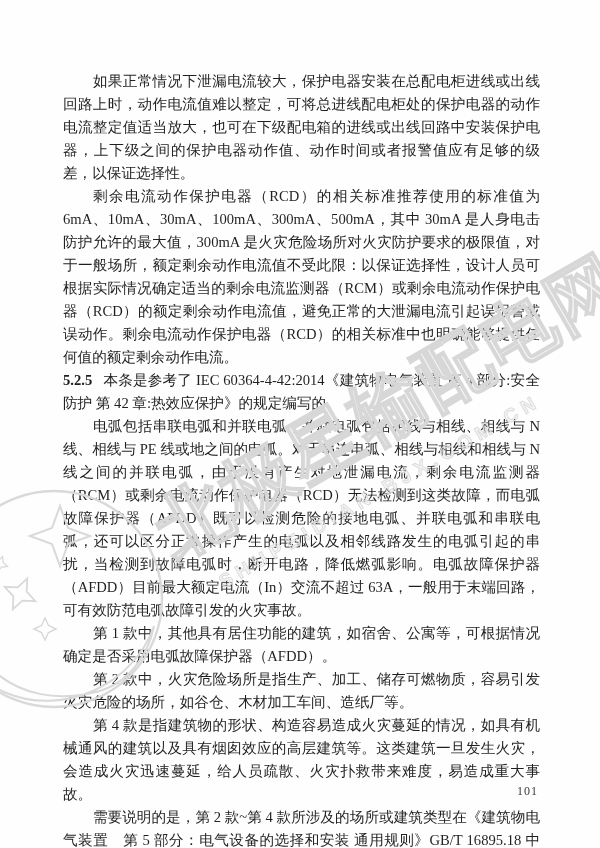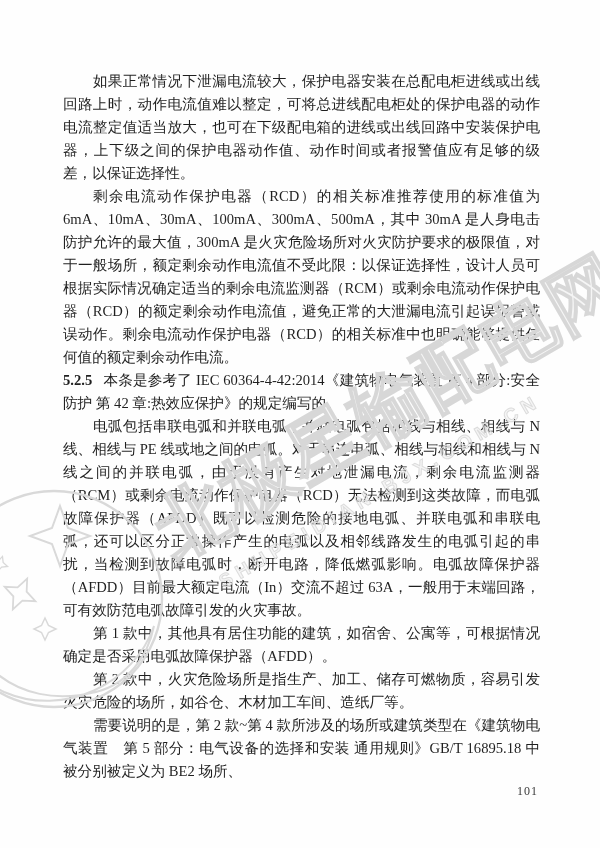--- a/index.html
+++ b/index.html
@@ -65,18 +65,19 @@
     </div>
   </div>
 
   <main class="content">
     <p class="em">如果正常情况下泄漏电流较大，保护电器安装在总配电柜进线或出线回路上时，动作电流值难以整定，可将总进线配电柜处的保护电器的动作电流整定值适当放大，也可在下级配电箱的进线或出线回路中安装保护电器，上下级之间的保护电器动作值、动作时间或者报警值应有足够的级差，以保证选择性。</p>
     <p class="em">剩余电流动作保护电器（RCD）的相关标准推荐使用的标准值为 6mA、10mA、30mA、100mA、300mA、500mA，其中 30mA 是人身电击防护允许的最大值，300mA 是火灾危险场所对火灾防护要求的极限值，对于一般场所，额定剩余动作电流值不受此限：以保证选择性，设计人员可根据实际情况确定适当的剩余电流监测器（RCM）或剩余电流动作保护电器（RCD）的额定剩余动作电流值，避免正常的大泄漏电流引起误报警或误动作。剩余电流动作保护电器（RCD）的相关标准中也明确能够提供任何值的额定剩余动作电流。</p>
     <p class="flush"><span class="sec-num">5.2.5</span><span>本条是参考了 IEC 60364-4-42:2014《建筑物电气装置 第 4 部分:安全防护 第 42 章:热效应保护》的规定编写的。</span></p>
     <p class="em">电弧包括串联电弧和并联电弧，并联电弧包括相线与相线、相线与 N 线、相线与 PE 线或地之间的电弧。对于串连电弧、相线与相线和相线与 N 线之间的并联电弧，由于没有产生对地泄漏电流，剩余电流监测器（RCM）或剩余电流动作保护电器（RCD）无法检测到这类故障，而电弧故障保护器（AFDD）既可以检测危险的接地电弧、并联电弧和串联电弧，还可以区分正常操作产生的电弧以及相邻线路发生的电弧引起的串扰，当检测到故障电弧时，断开电路，降低燃弧影响。电弧故障保护器（AFDD）目前最大额定电流（In）交流不超过 63A，一般用于末端回路，可有效防范电弧故障引发的火灾事故。</p>
     <p>第 1 款中，其他具有居住功能的建筑，如宿舍、公寓等，可根据情况确定是否采用电弧故障保护器（AFDD）。</p>
     <p>第 2 款中，火灾危险场所是指生产、加工、储存可燃物质，容易引发火灾危险的场所，如谷仓、木材加工车间、造纸厂等。</p>
+    <p>第 4 款是指建筑物的形状、构造容易造成火灾蔓延的情况，如具有机械通风的建筑以及具有烟囱效应的高层建筑等。这类建筑一旦发生火灾，会造成火灾迅速蔓延，给人员疏散、火灾扑救带来难度，易造成重大事故。</p>
     <p>需要说明的是，第 2 款~第 4 款所涉及的场所或建筑类型在《建筑物电气装置　第 5 部分：电气设备的选择和安装 通用规则》GB/T 16895.18 中被分别被定义为 BE2 场所、</p>
   </main>
 
   <div class="page-number">101</div>
 
 </div>
 
 </body></html>

